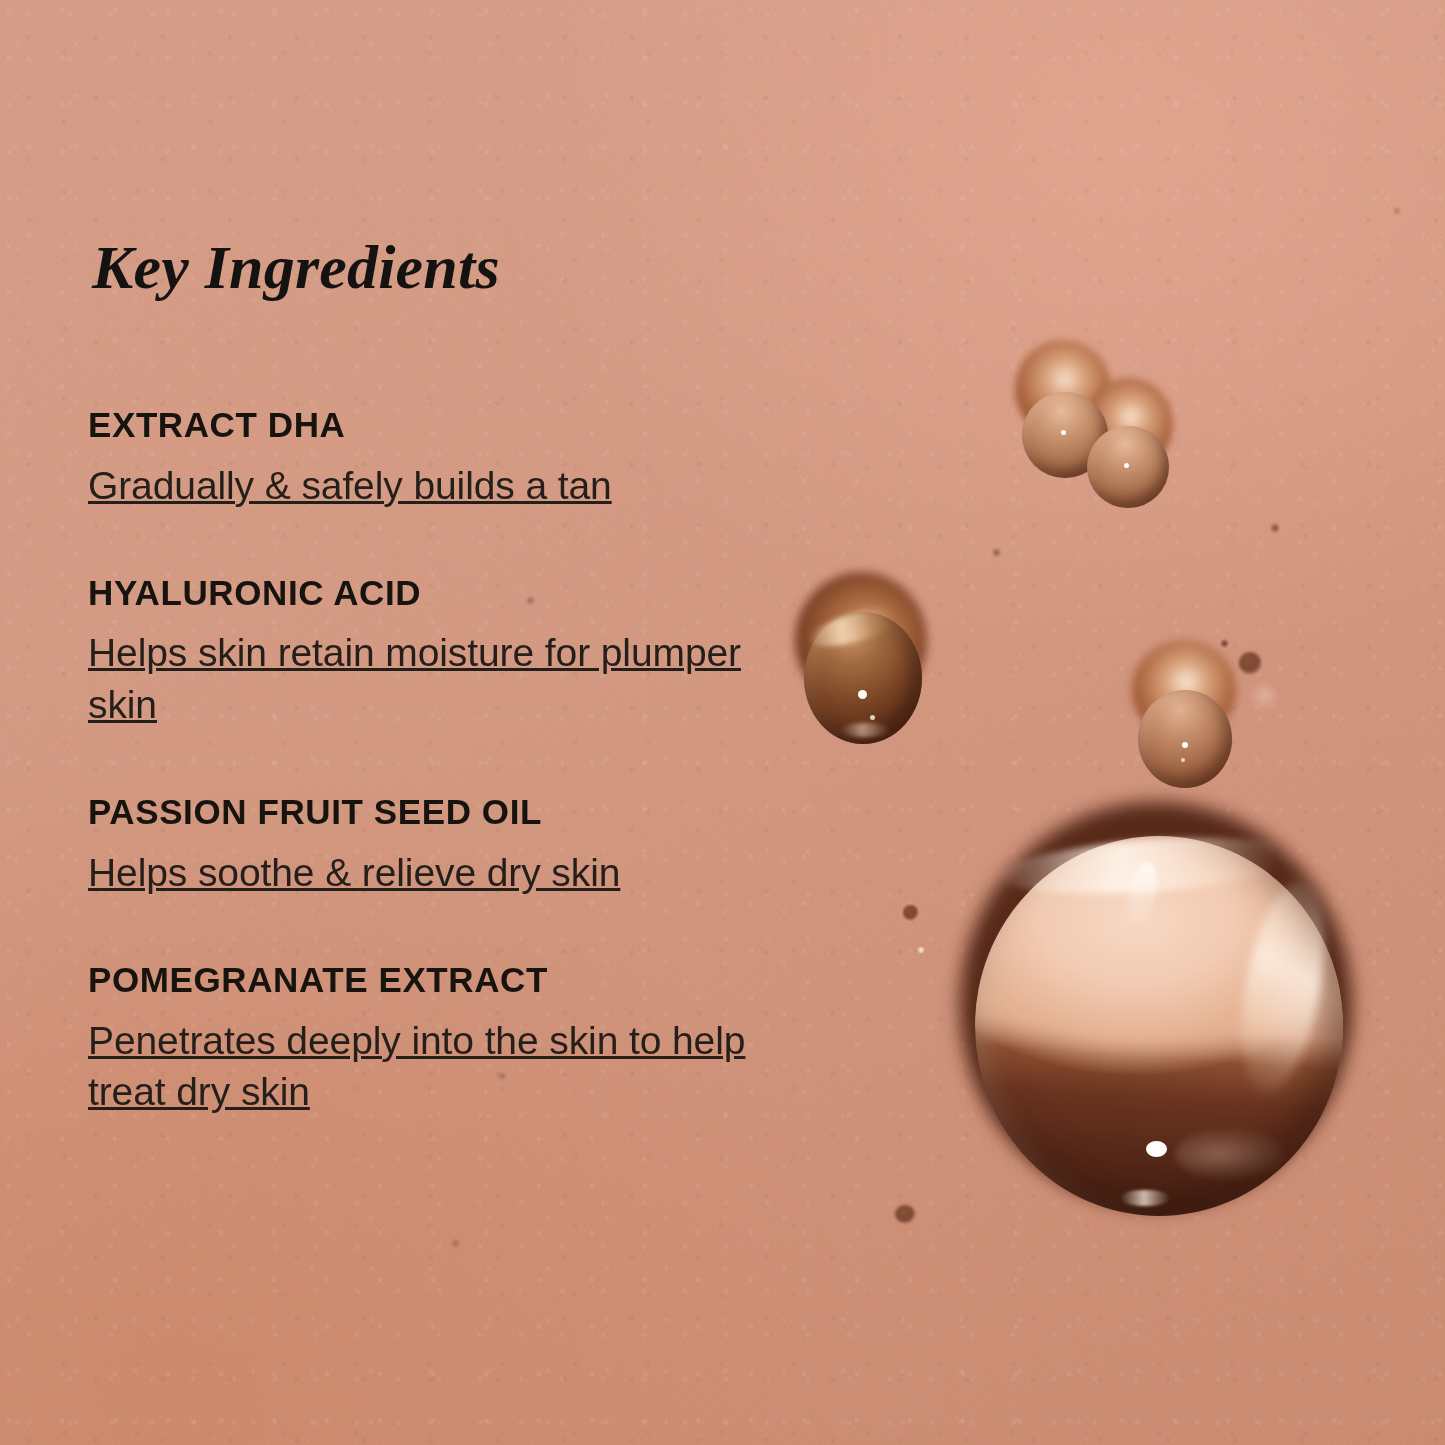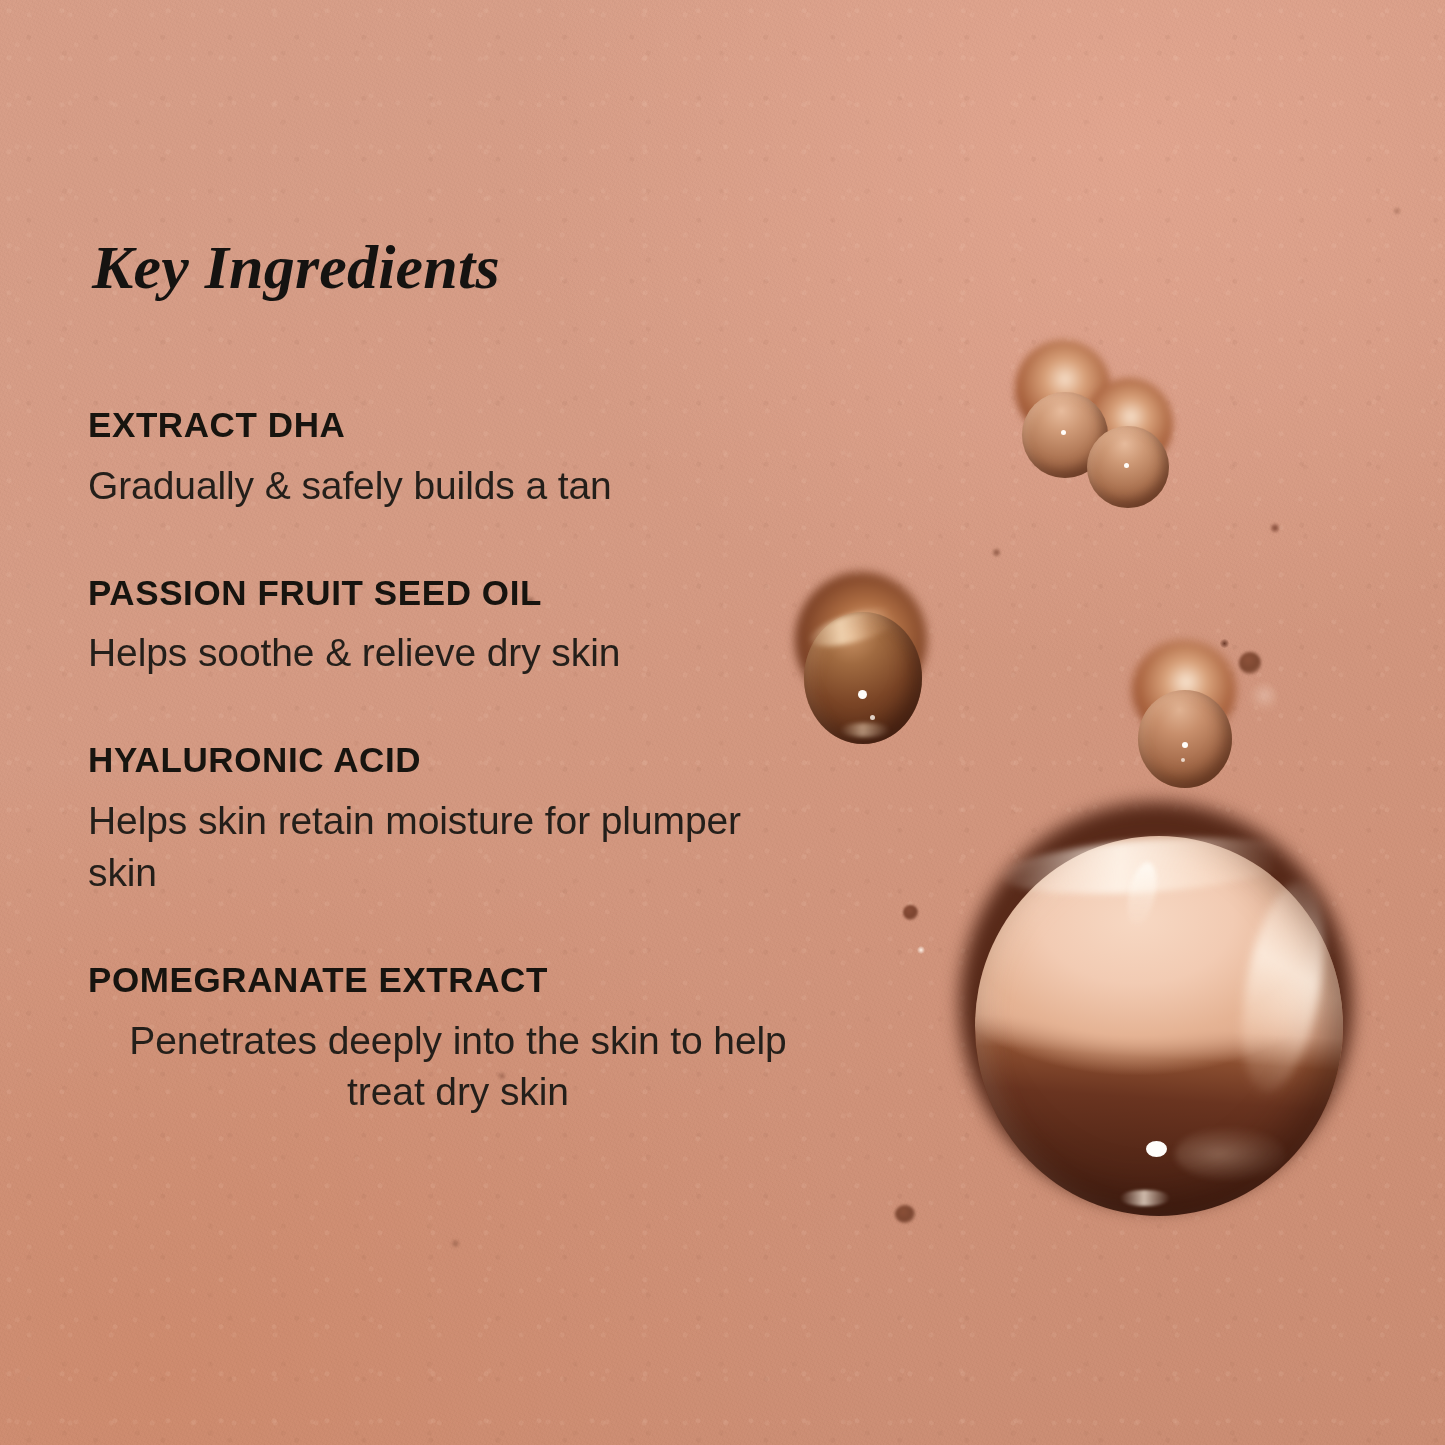--- a/index.html
+++ b/index.html
@@ -82,20 +82,21 @@
     white-space: nowrap;
   }
   .ing-desc {
     font-size: 39px;
     font-weight: 400;
     color: #241f1a;
     line-height: 1.33;
     letter-spacing: -.1px;
     margin: 0;
     max-width: 760px;
+    text-decoration: underline;
   }
 
   
   .drop {
     position: absolute;
     border-radius: 50%;
     z-index: 4;
   }
 
   
@@ -245,29 +246,29 @@
   <div class="text-col">
 
     <h1 class="title">Key Ingredients</h1>
 
     <div class="ing-block">
       <p class="ing-name">EXTRACT DHA</p>
       <p class="ing-desc">Gradually &amp; safely builds a tan</p>
     </div>
 
     <div class="ing-block">
+      <p class="ing-name">HYALURONIC ACID</p>
+      <p class="ing-desc" style="max-width:660px;">Helps skin retain moisture for plumper skin</p>
+    </div>
+
+    <div class="ing-block">
       <p class="ing-name">PASSION FRUIT SEED OIL</p>
       <p class="ing-desc">Helps soothe &amp; relieve dry skin</p>
     </div>
 
     <div class="ing-block">
-      <p class="ing-name">HYALURONIC ACID</p>
-      <p class="ing-desc" style="max-width:660px;">Helps skin retain moisture for plumper skin</p>
-    </div>
-
-    <div class="ing-block">
       <p class="ing-name">POMEGRANATE EXTRACT</p>
-      <p class="ing-desc" style="max-width:740px;text-align:center;">Penetrates deeply into the skin to help treat dry skin</p>
+      <p class="ing-desc" style="max-width:740px;">Penetrates deeply into the skin to help treat dry skin</p>
     </div>
 
   </div>
 
 </div>
 
 </body></html>

